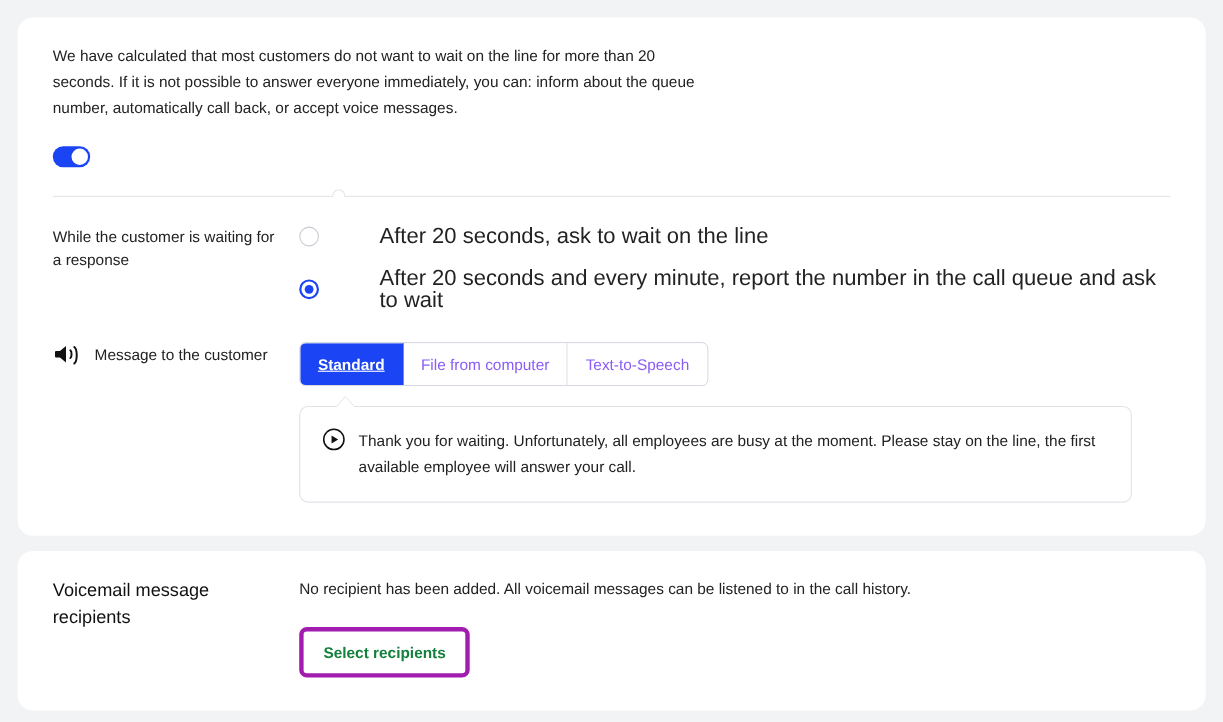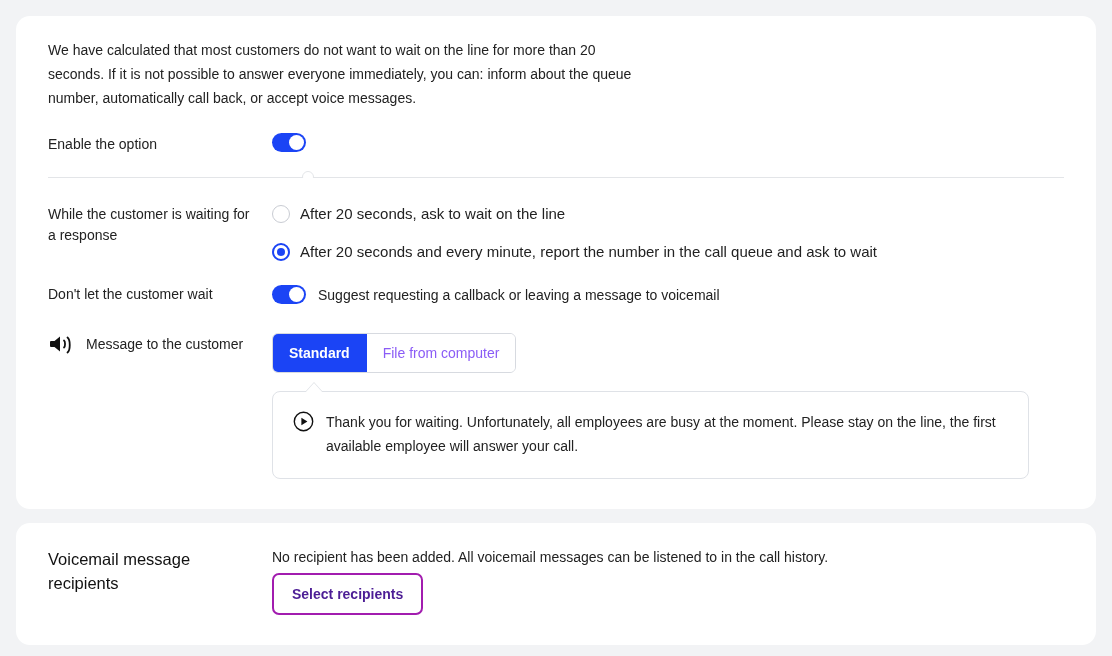--- a/index.html
+++ b/index.html
@@ -144,23 +144,24 @@
     position: absolute;
     left: 50%;
     top: 50%;
     transform: translate(-50%, -50%);
     width: 8px;
     height: 8px;
     border-radius: 50%;
     background: #1b44f5;
   }
   .radio-label {
-    font-size: 15px;
+    font-size: 20px;
     color: #222;
     line-height: 20px;
+    margin-left: 45px;
   }
   .row-callback {
     margin-top: 22px;
     align-items: center;
   }
   .inline-toggle-wrap {
     display: flex;
     align-items: center;
   }
   .inline-toggle-label {
@@ -202,20 +203,21 @@
     white-space: nowrap;
   }
   .seg:last-child {
     border-right: none;
   }
   .seg.active {
     background: #1b44f5;
     color: #fff;
     font-weight: bold;
     border-right-color: #1b44f5;
+    text-decoration: underline;
   }
   .speech-bubble {
     position: relative;
     margin-top: 18px;
     border: 1px solid #dfe2e7;
     border-radius: 8px;
     background: #fff;
     padding: 18px 20px 20px 20px;
     width: 757px;
     box-sizing: border-box;
@@ -263,50 +265,47 @@
     color: #111;
     max-width: 190px;
   }
   .vm-desc {
     font-size: 14px;
     line-height: 21px;
     color: #222;
     margin: 0;
   }
   .btn {
-    margin-top: 5px;
+    margin-top: 24px;
     display: inline-block;
-    border: 2px solid #a21caf;
+    border: 4px solid #a21caf;
     border-radius: 7px;
     background: #fff;
     padding: 11px 18px;
     font-size: 14px;
     font-weight: bold;
-    color: #4c1d95;
+    color: #15803d;
     cursor: pointer;
     font-family: "Liberation Sans", sans-serif;
   }
 </style>
 </head>
 <body>
 
 <div class="page">
 
   <div class="card card-impatient">
 
     <div class="row">
       <div class="content-col">
         <p class="intro-text">We have calculated that most customers do not want to wait on the line for more than 20 seconds. If it is not possible to answer everyone immediately, you can: inform about the queue number, automatically call back, or accept voice messages.</p>
       </div>
     </div>
 
     <div class="row row-enable">
-      <div class="label-col">
-        <span class="field-label">Enable the option</span>
-      </div>
       <div class="content-col">
         <span class="toggle">
           <span class="knob"></span>
         </span>
       </div>
     </div>
 
     <div class="divider-wrap">
       <div class="divider"></div>
       <div class="notch"></div>
@@ -321,49 +320,37 @@
           <span class="radio"></span>
           <span class="radio-label">After 20 seconds, ask to wait on the line</span>
         </div>
         <div class="radio-row">
           <span class="radio checked"></span>
           <span class="radio-label">After 20 seconds and every minute, report the number in the call queue and ask to wait</span>
         </div>
       </div>
     </div>
 
-    <div class="row row-callback">
-      <div class="label-col">
-        <span class="field-label">Don't let the customer wait</span>
-      </div>
-      <div class="content-col">
-        <div class="inline-toggle-wrap">
-          <span class="toggle">
-            <span class="knob"></span>
-          </span>
-          <span class="inline-toggle-label">Suggest requesting a callback or leaving a message to voicemail</span>
-        </div>
-      </div>
-    </div>
 
     <div class="row row-message">
       <div class="label-col msg-label-cell">
         <span class="speaker-icon">
           <svg width="28" height="22" viewBox="0 0 28 22" fill="none" xmlns="http://www.w3.org/2000/svg">
             <path d="M3 8h3.5L12 3.5v15L6.5 14H3a1 1 0 0 1-1-1V9a1 1 0 0 1 1-1z" fill="#111"></path>
             <path d="M16 7.5c1.4 1 1.4 6 0 7" stroke="#111" stroke-width="1.8" stroke-linecap="round"></path>
             <path d="M19.5 4.5c3 2.2 3 12.8 0 15" stroke="#111" stroke-width="1.8" stroke-linecap="round"></path>
           </svg>
         </span>
         <span class="field-label">Message to the customer</span>
       </div>
       <div class="content-col">
         <div class="segmented">
           <div class="seg active">Standard</div>
           <div class="seg">File from computer</div>
+          <div class="seg">Text-to-Speech</div>
         </div>
 
         <div class="speech-bubble">
           <span class="play-icon">
             <svg width="21" height="21" viewBox="0 0 21 21" fill="none" xmlns="http://www.w3.org/2000/svg">
               <circle cx="10.5" cy="10.5" r="9.2" stroke="#111" stroke-width="1.4"></circle>
               <path d="M8.4 6.8l6 3.7-6 3.7V6.8z" fill="#111"></path>
             </svg>
           </span>
           <span class="bubble-text">Thank you for waiting. Unfortunately, all employees are busy at the moment. Please stay on the line, the first available employee will answer your call.</span>

